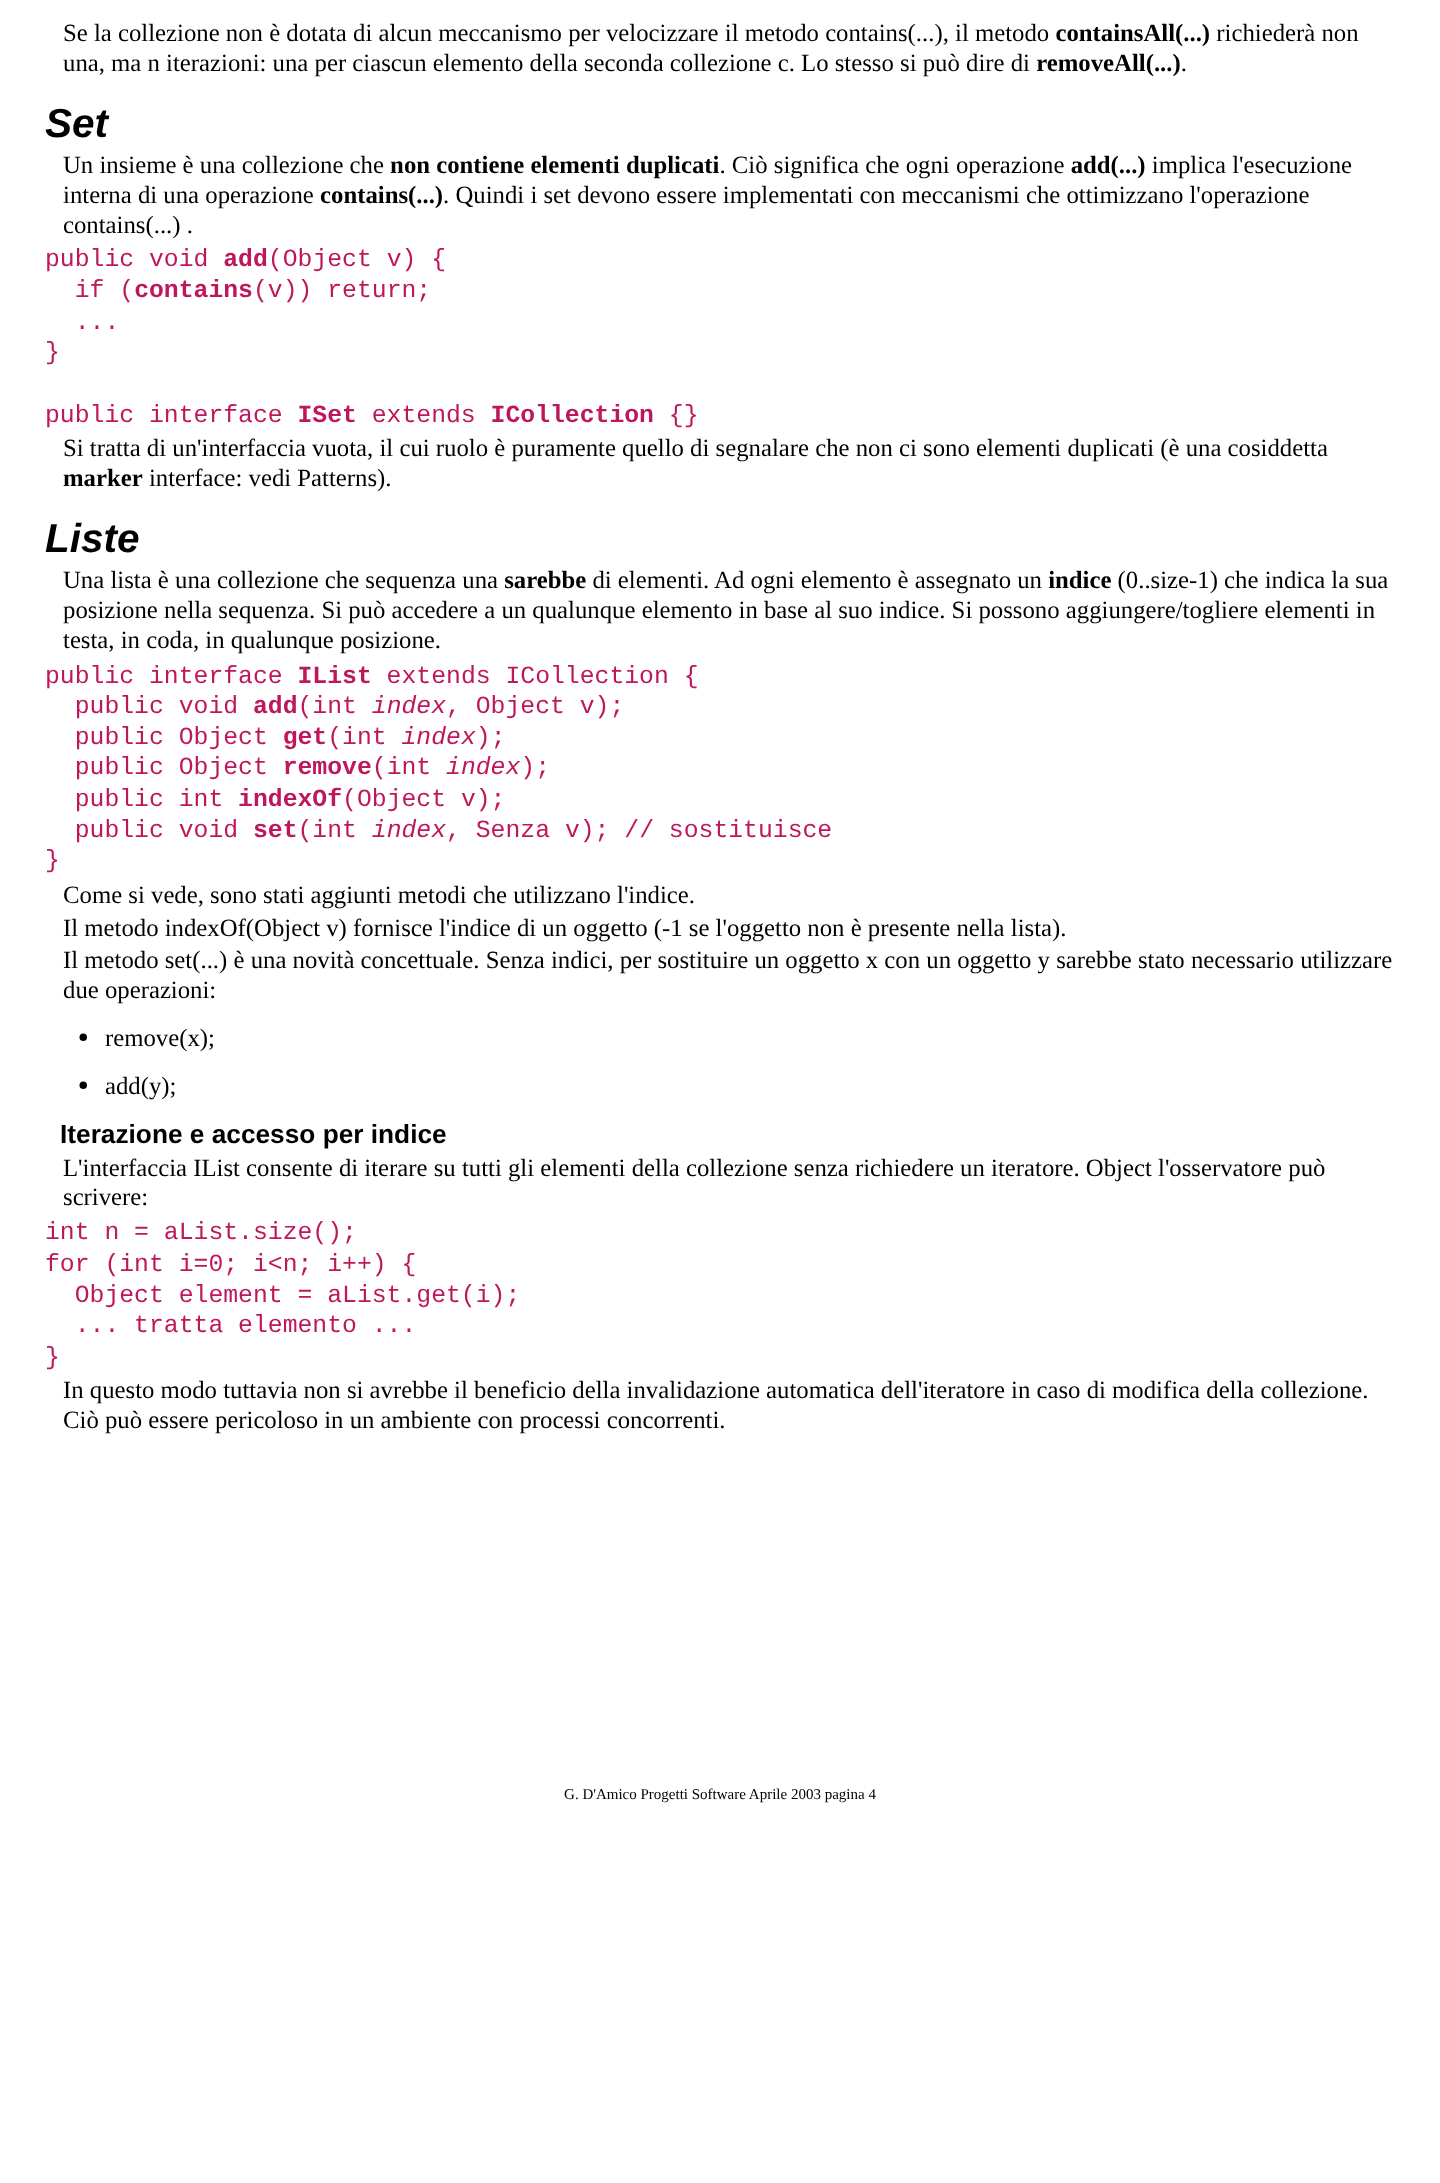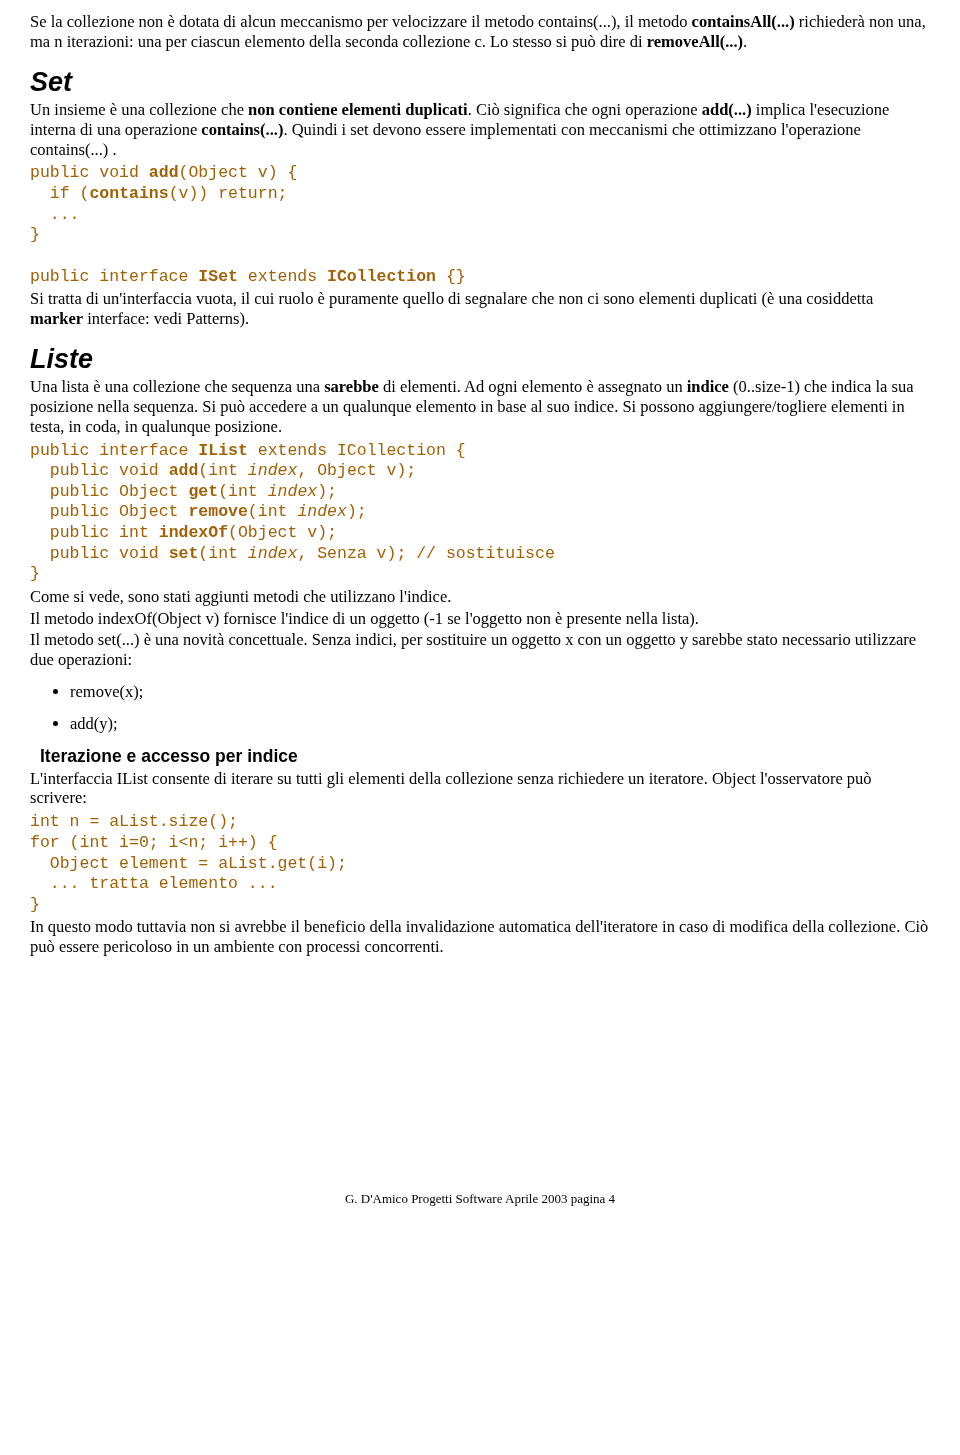--- a/index.html
+++ b/index.html
@@ -7,58 +7,58 @@
     font-size: 16.5px;
     line-height: 1.2;
     color: #000;
     background: #fff;
     margin: 0;
     padding: 12px 30px 10px 30px;
     width: 960px;
     box-sizing: border-box;
   }
   p {
-    margin: 0 0 2px 0;
+    margin: 0 0 2px 12px;
   }
   .bold { font-weight: bold; }
   h2.section {
     font-family: Arial, Helvetica, sans-serif;
     font-style: italic;
     font-weight: bold;
     font-size: 27px;
     margin: 14px 0 2px 0;
   }
   h3.sub {
     font-family: Arial, Helvetica, sans-serif;
     font-weight: bold;
     font-size: 17.5px;
     margin: 12px 0 2px 10px;
   }
   pre.code {
     font-family: "Courier New", Courier, monospace;
     font-size: 16.5px;
-    color: #a16207;
+    color: #be185d;
     margin: 4px 0 2px 0;
     white-space: pre;
     line-height: 1.25;
   }
   pre.code .b { font-weight: bold; }
   pre.code .i { font-style: italic; }
   ul.bul {
     margin: 2px 0 2px 0;
     padding-left: 28px;
   }
   ul.bul li {
     margin: 12px;
     padding-left: 0;
   }
   .footer {
     text-align: center;
     margin-top: 228px;
-    font-size: 13px;
+    font-size: 10px;
     padding: 6px 0;
   }
 </style>
 </head>
 <body>
 
 <p>
   <span>Se la collezione non è dotata di alcun meccanismo per velocizzare il metodo contains(...), il metodo </span><span class="bold">containsAll(...)</span><span> richiederà non una, ma n iterazioni: una per ciascun elemento della seconda collezione c. Lo stesso si può dire di </span><span class="bold">removeAll(...)</span><span>.</span>
 </p>
 

